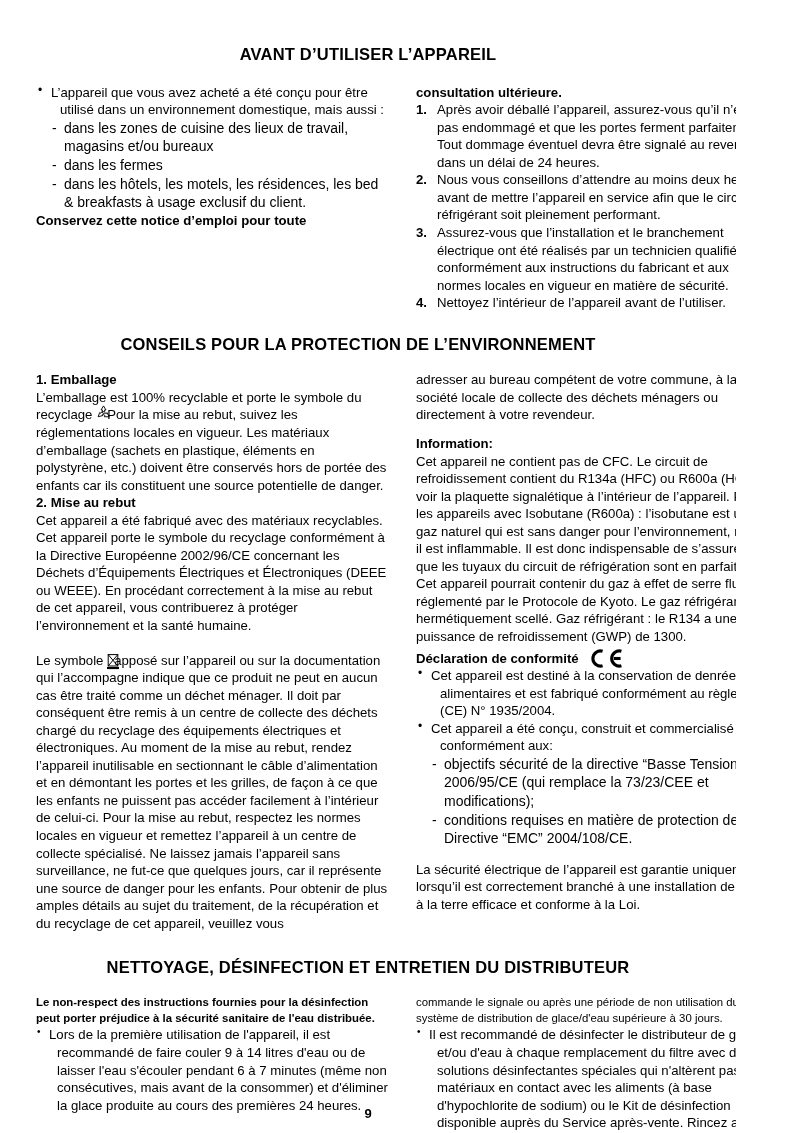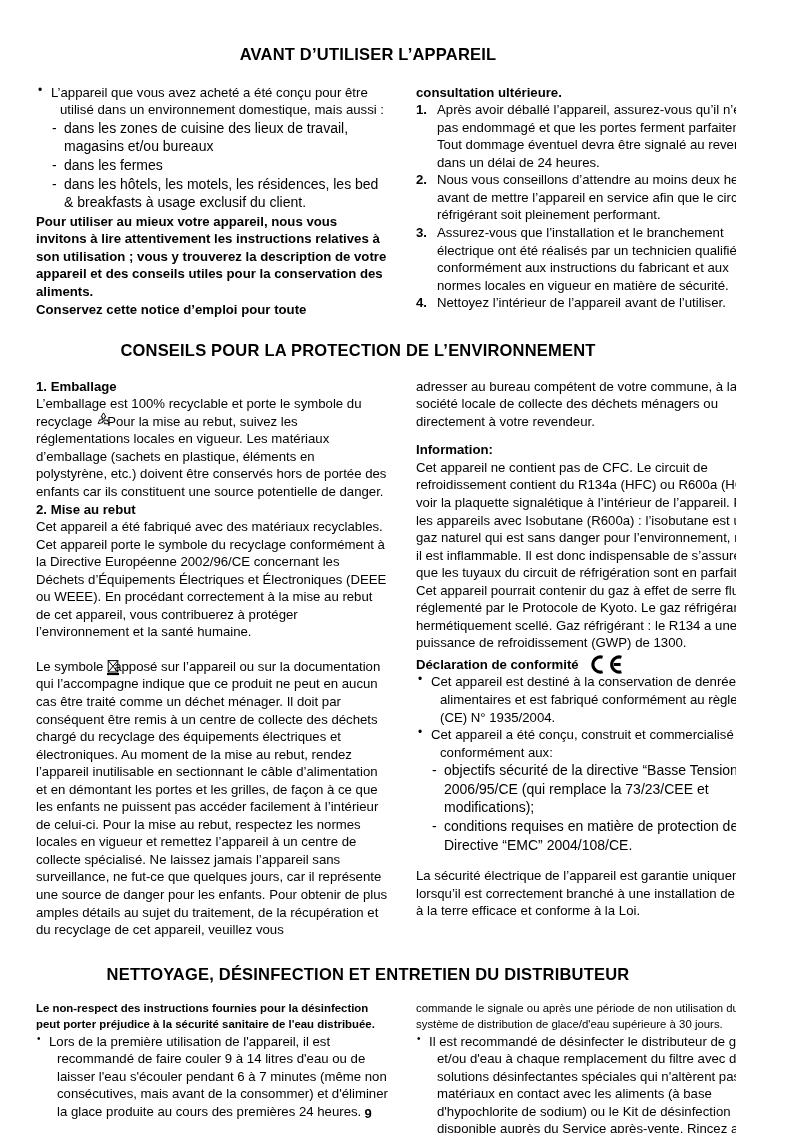--- a/index.html
+++ b/index.html
@@ -189,21 +189,20 @@
         <ul class="bullets">
           <li>
             <span class="hang">L’appareil que vous avez acheté a été conçu pour être utilisé dans un environnement domestique, mais aussi :</span>
           </li>
         </ul>
         <ul class="dashes">
           <li>dans les zones de cuisine des lieux de travail, magasins et/ou bureaux</li>
           <li>dans les fermes</li>
           <li>dans les hôtels, les motels, les résidences, les bed &amp; breakfasts à usage exclusif du client.</li>
         </ul>
-        <p class="p bold" style="margin-top:1px;">Pour utiliser au mieux votre appareil, nous vous invitons à lire attentivement les instructions relatives à son utilisation ; vous y trouverez la description de votre appareil et des conseils utiles pour la conservation des aliments.</p>
         <p class="p bold">Conservez cette notice d’emploi pour toute</p>
       </div>
 
       <div class="col">
         <p class="p bold">consultation ultérieure.</p>
         <ol class="nums">
           <li>
             <span class="num">1.</span><span>Après avoir déballé l’appareil, assurez-vous qu’il n’est pas endommagé et que les portes ferment parfaitement. Tout dommage éventuel devra être signalé au revendeur dans un délai de 24 heures.</span>
           </li>
           <li>

